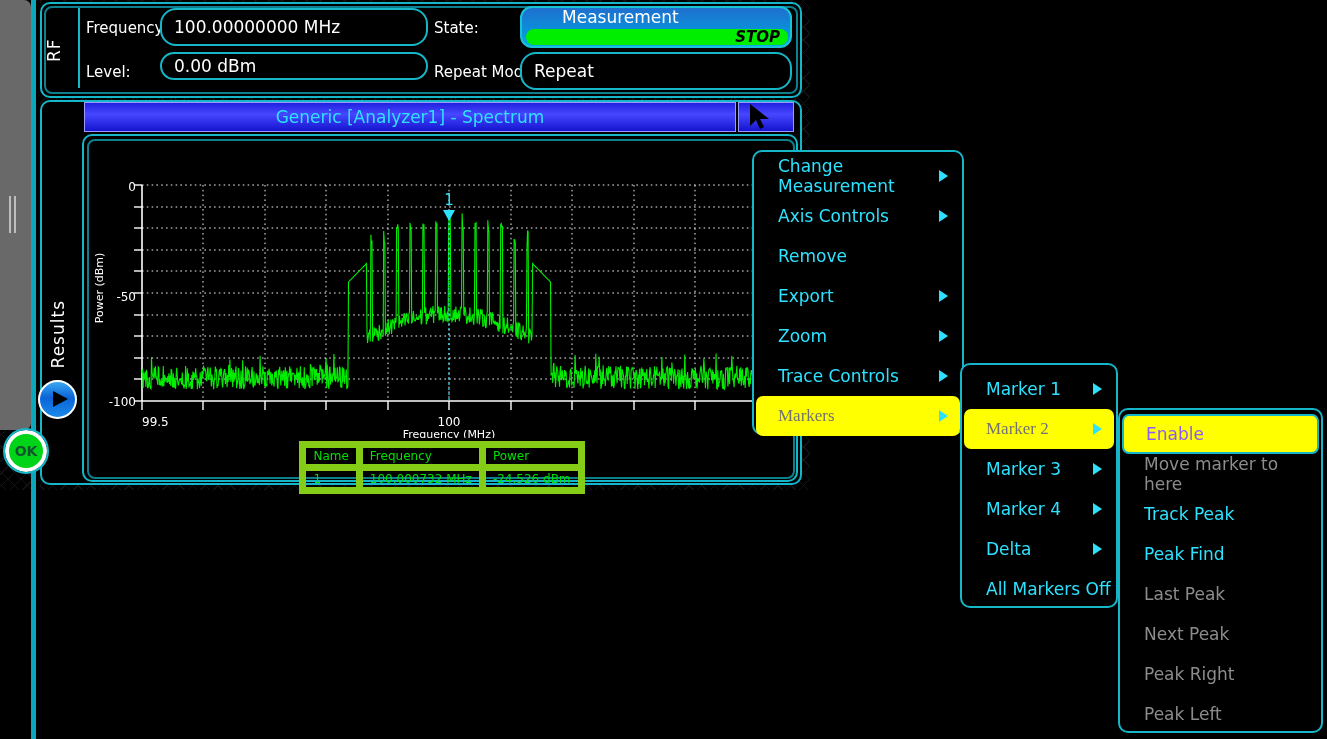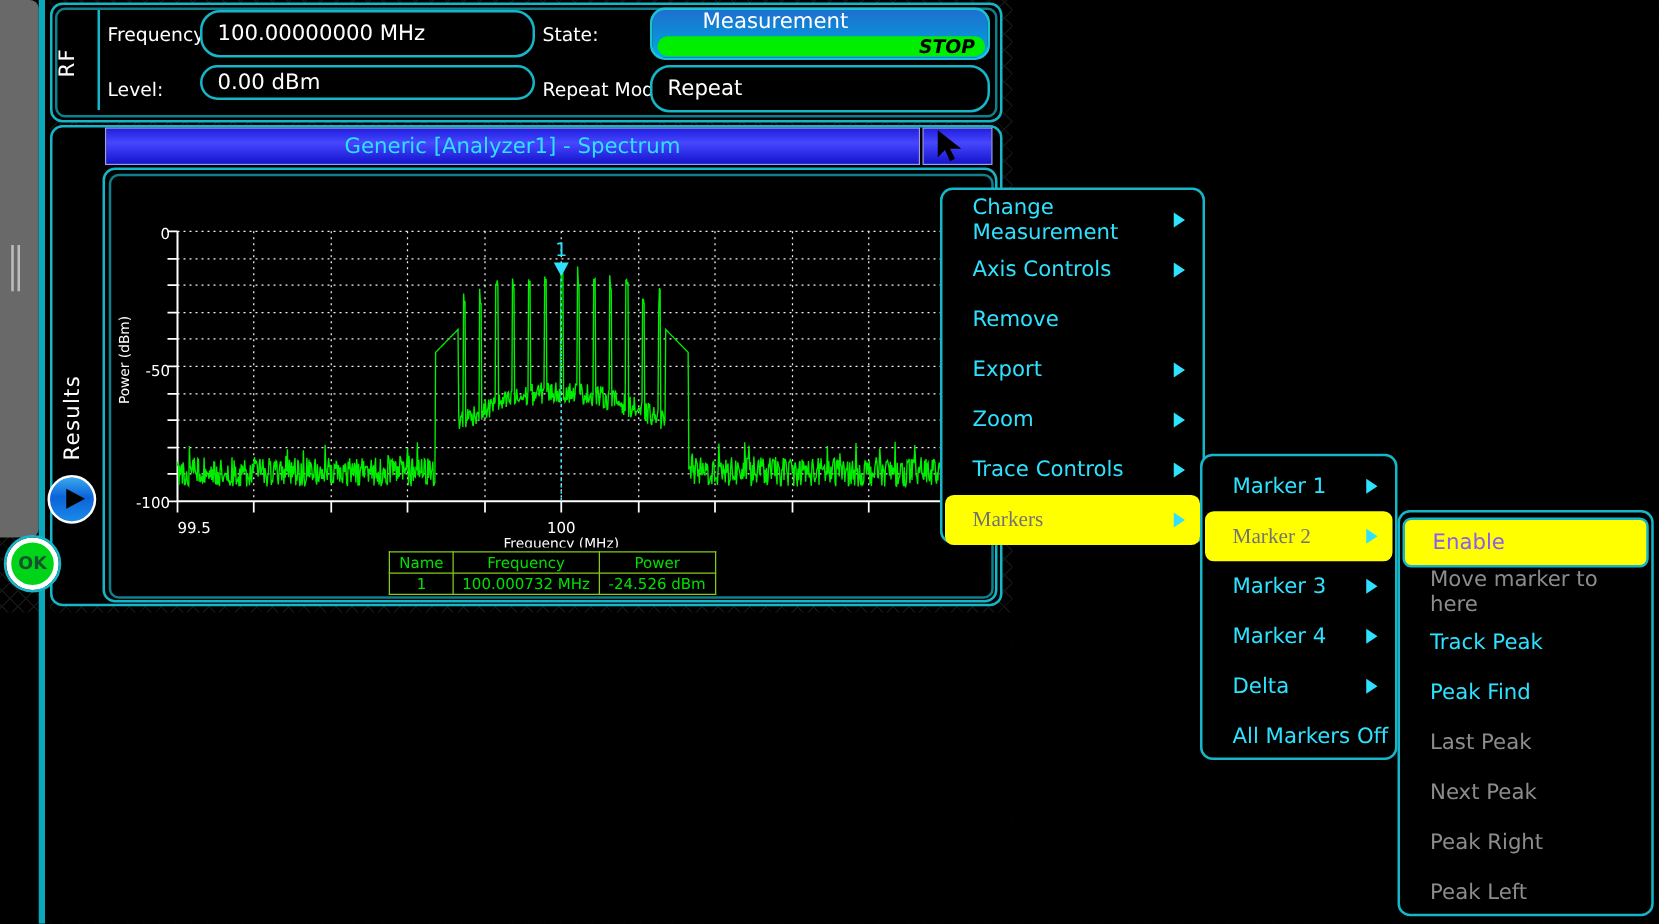--- a/index.html
+++ b/index.html
@@ -132,21 +132,21 @@
     position:absolute;left:3px;top:3px;width:708px;height:340px;
     border:2px solid #0e7f8d;border-radius:8px;box-sizing:border-box;pointer-events:none;
   }
   #plot-wrap{position:absolute;left:5px;top:2px;width:700px;height:300px;}
   #marker-table-wrap{
     position:absolute;left:0;top:305px;width:716px;height:40px;
     display:flex;align-items:flex-start;justify-content:center;
   }
   table.mk{border-collapse:collapse;font-size:12px;color:#00e000;}
   table.mk th,table.mk td{
-    border:1px solid #84cc16;padding:1px 7px;text-align:center;font-weight:normal;
+    border:7px solid #84cc16;padding:1px 7px;text-align:left;font-weight:normal;
   }
 
   
   .menu{
     position:absolute;background:#000;border:2px solid #14b6c8;border-radius:10px;
     box-sizing:border-box;padding:4px 0;
   }
   .menu-item{
     position:relative;height:40px;display:flex;align-items:center;
     color:#2ee2ff;font-size:17px;padding-left:22px;box-sizing:border-box;

